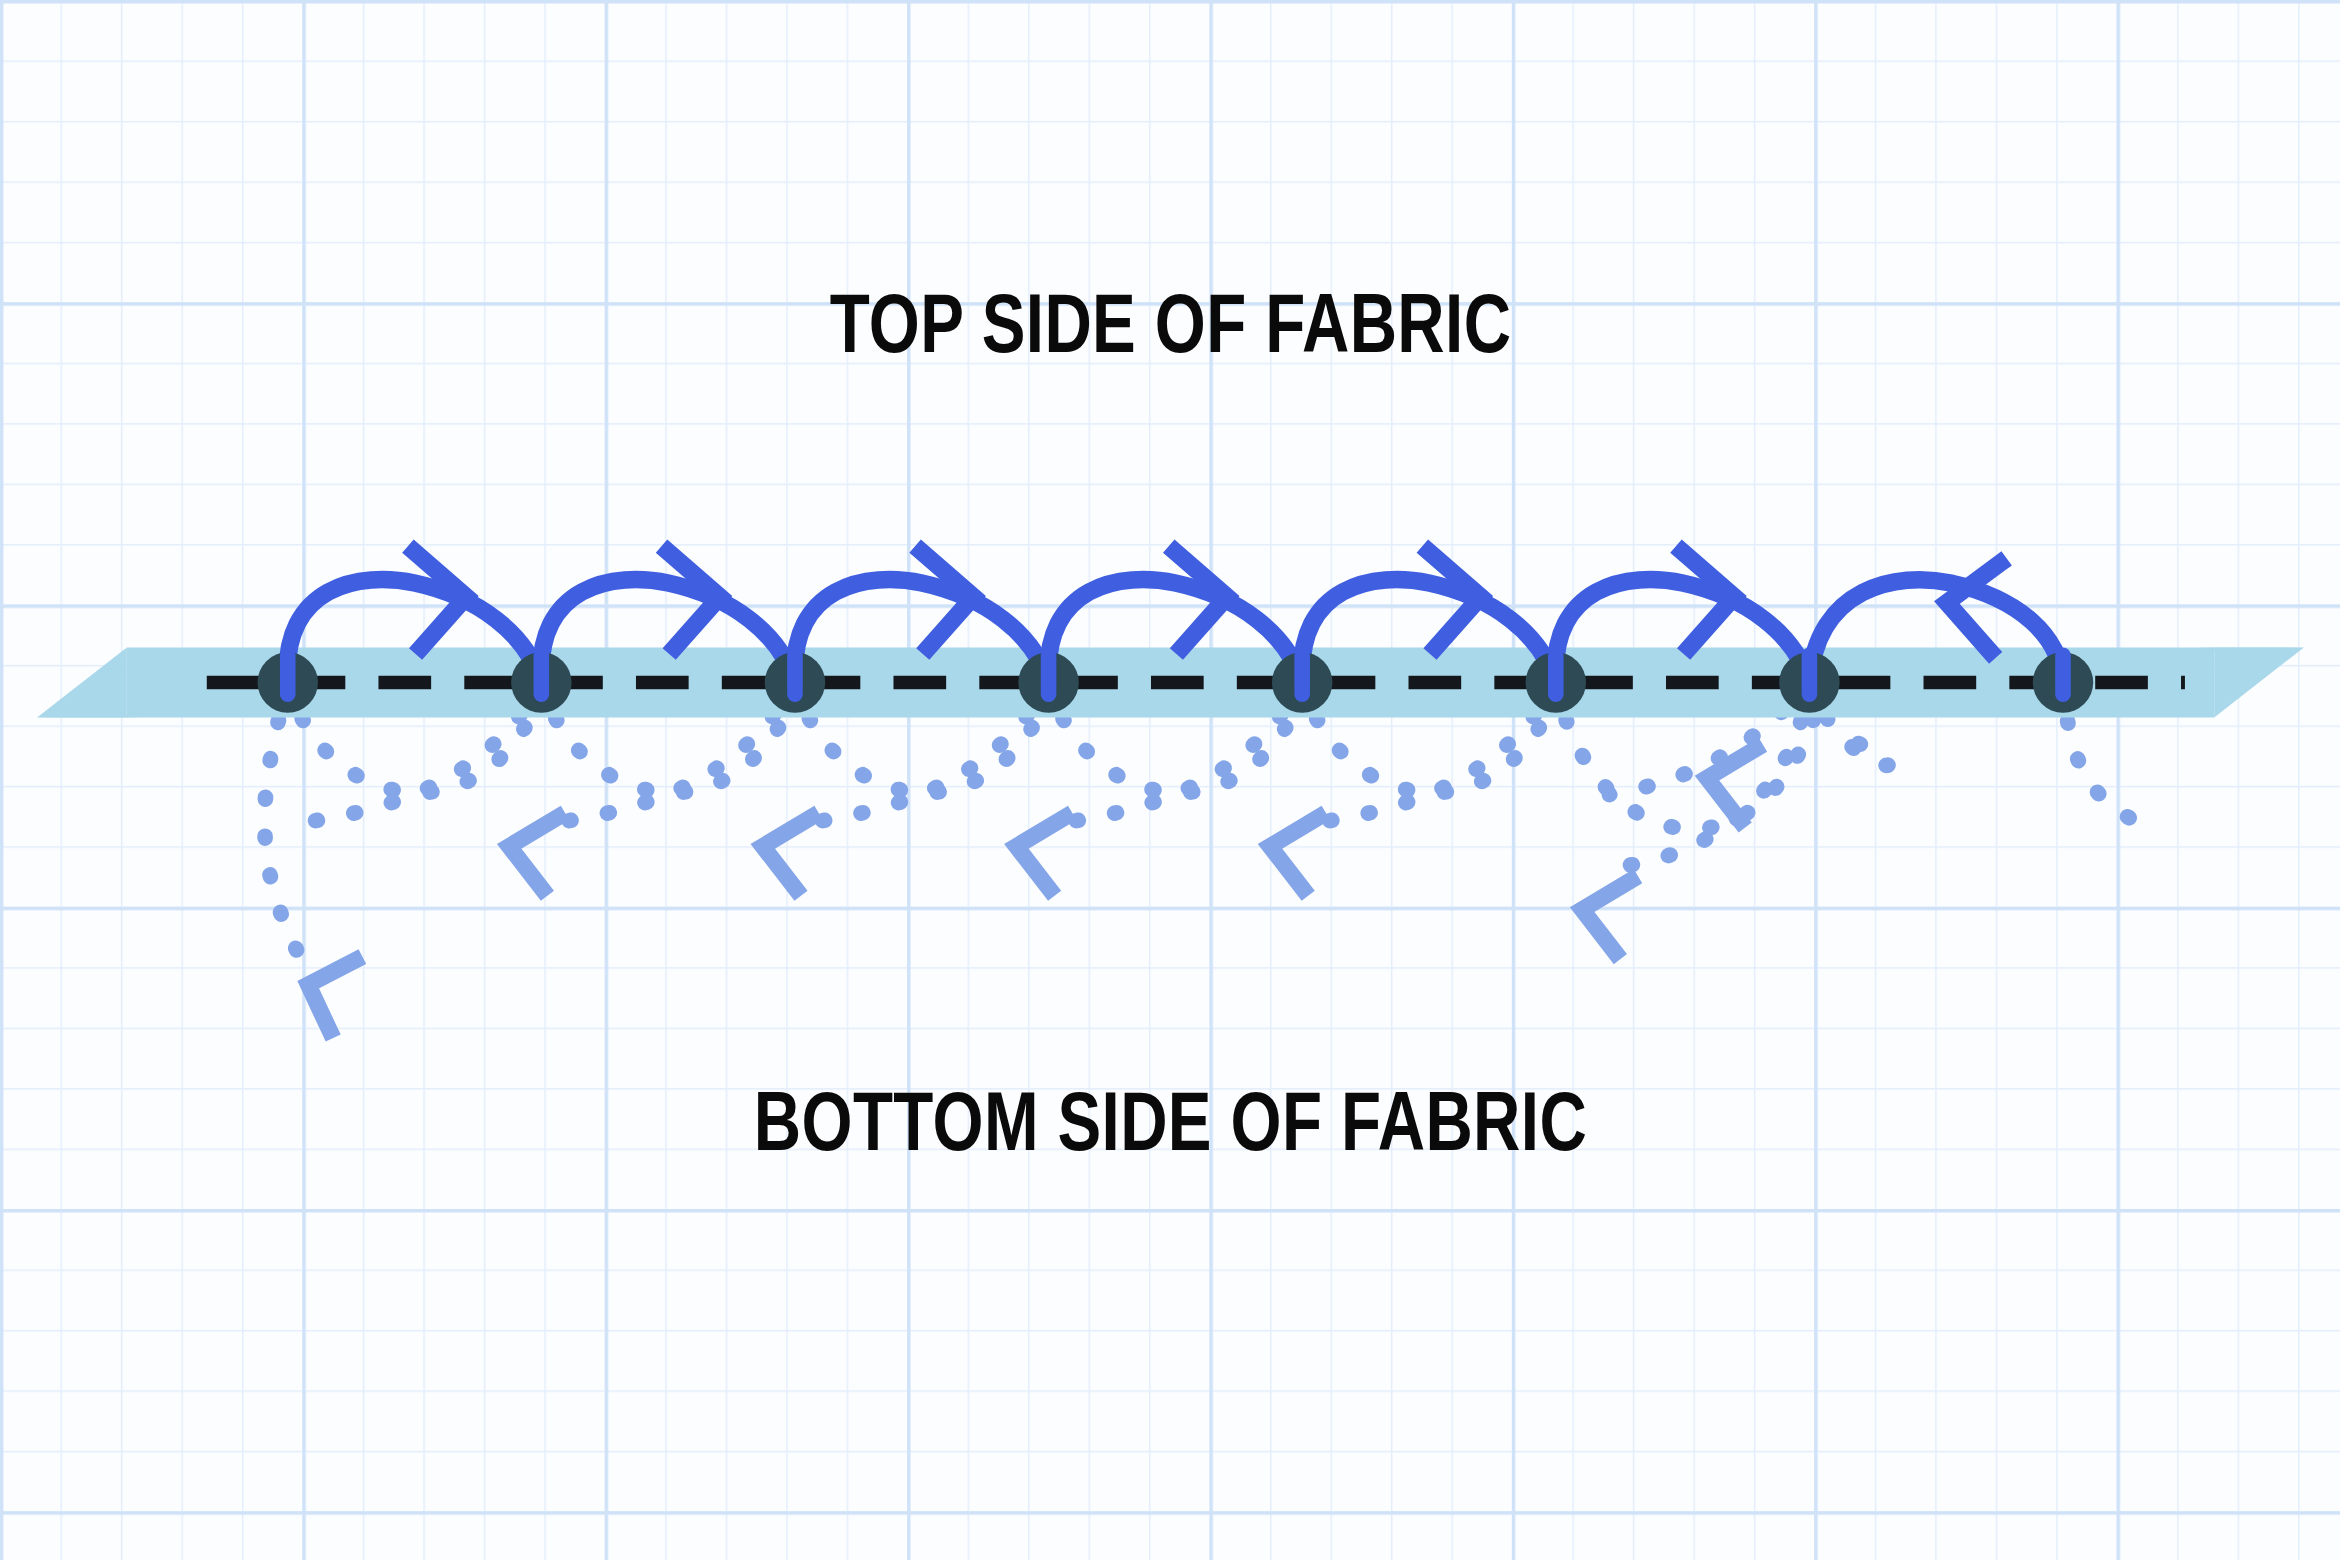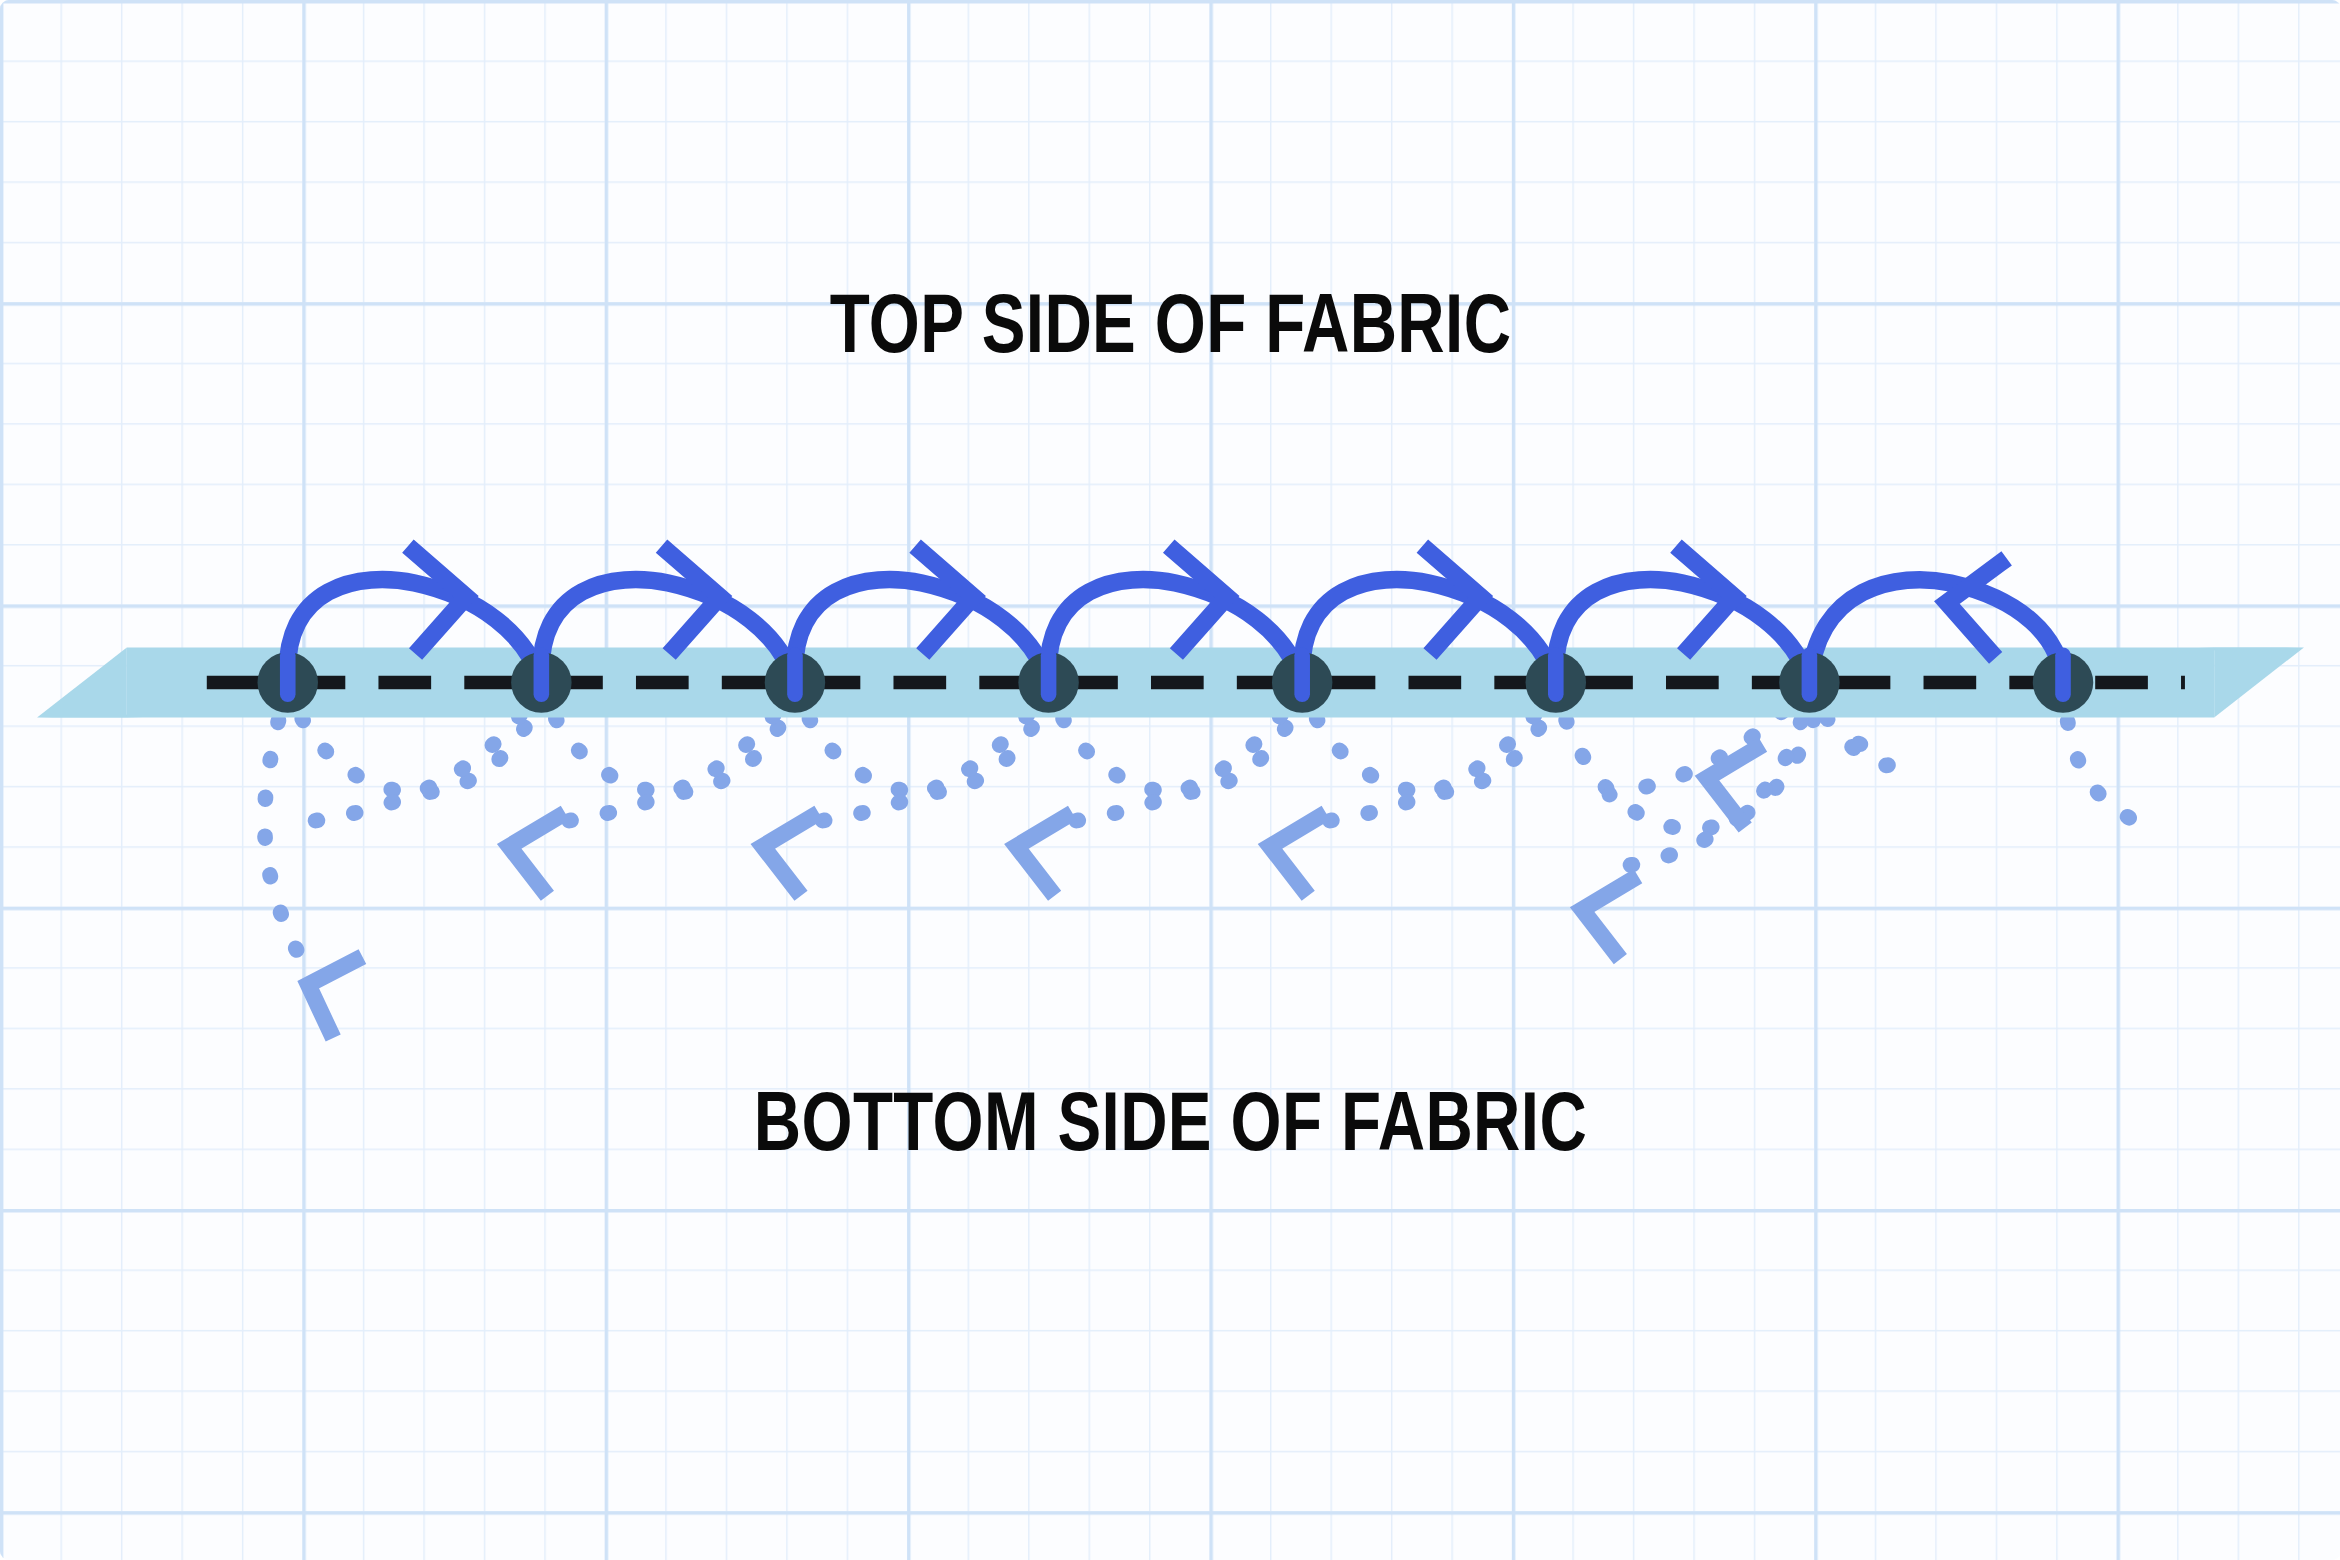--- a/index.html
+++ b/index.html
@@ -10,21 +10,20 @@
   }
   body {
     font-family: "Liberation Sans", sans-serif;
   }
   #stage {
     position: relative;
     width: 2341px;
     height: 1560px;
     overflow: hidden;
     background: #fcfdff;
-    border-radius: 9px;
   }
   #stage svg.layer {
     position: absolute;
     top: 0;
     left: 0;
     width: 2341px;
     height: 1560px;
   }
   .label {
     position: absolute;

